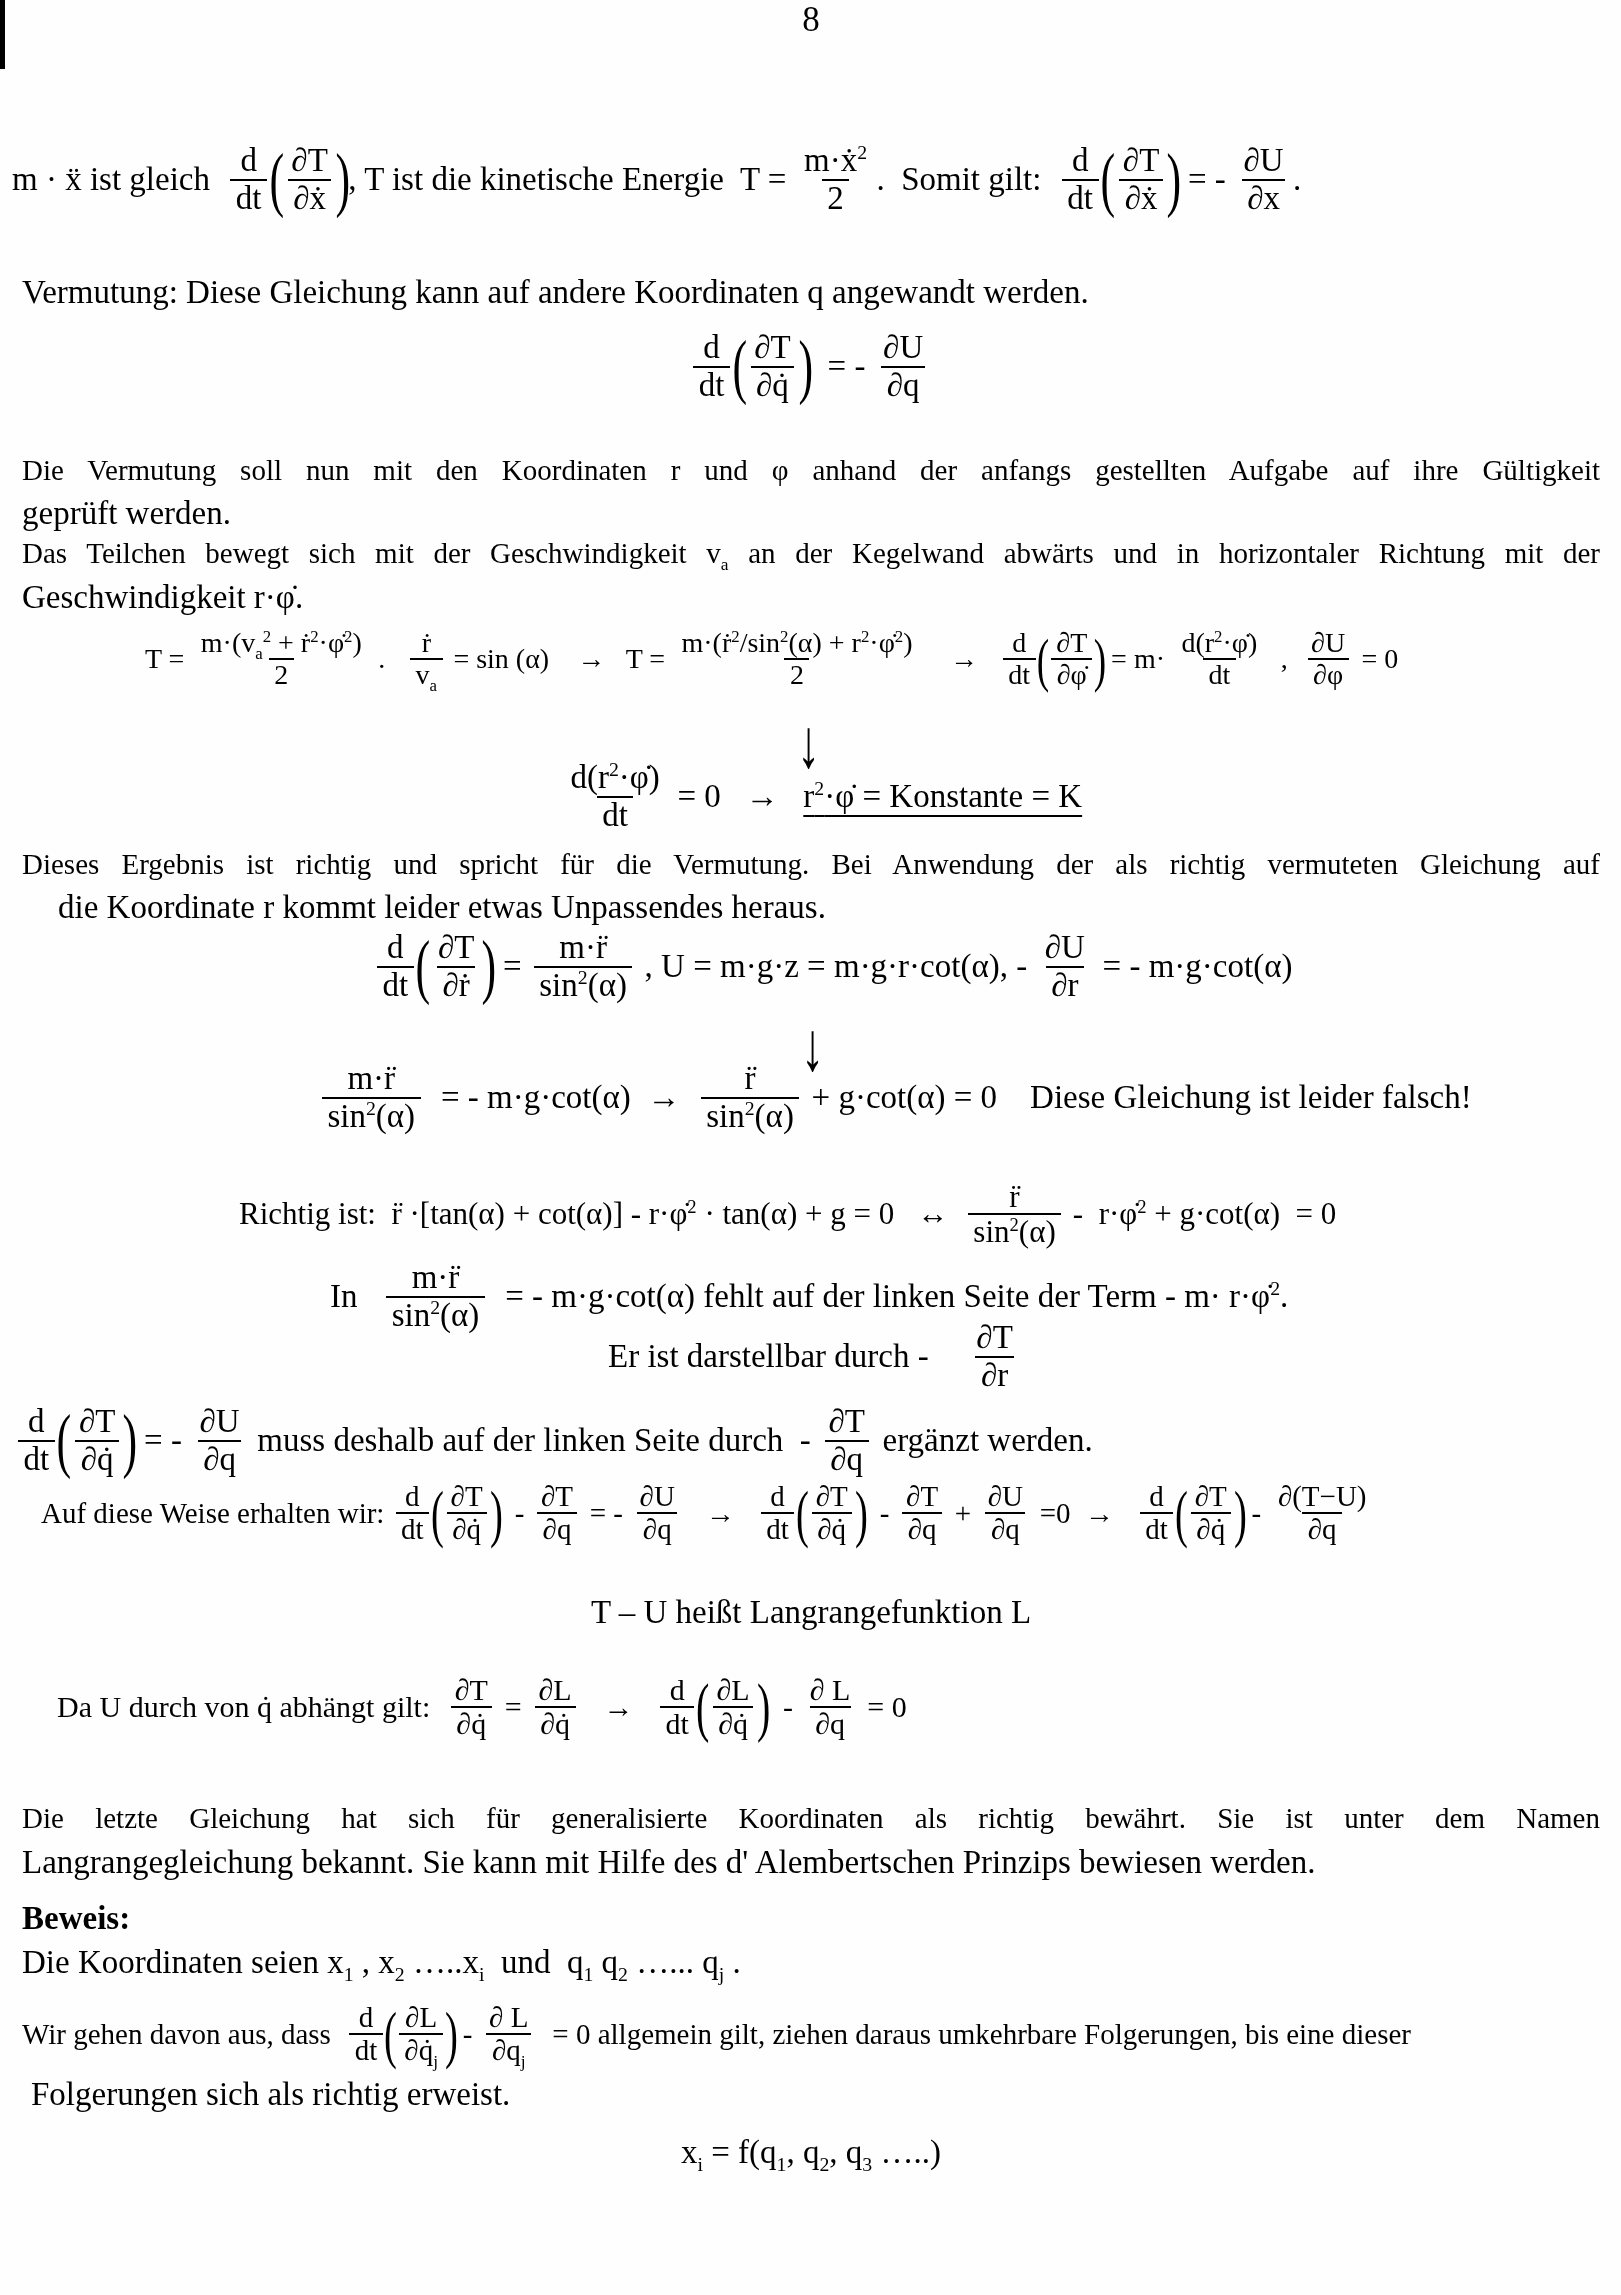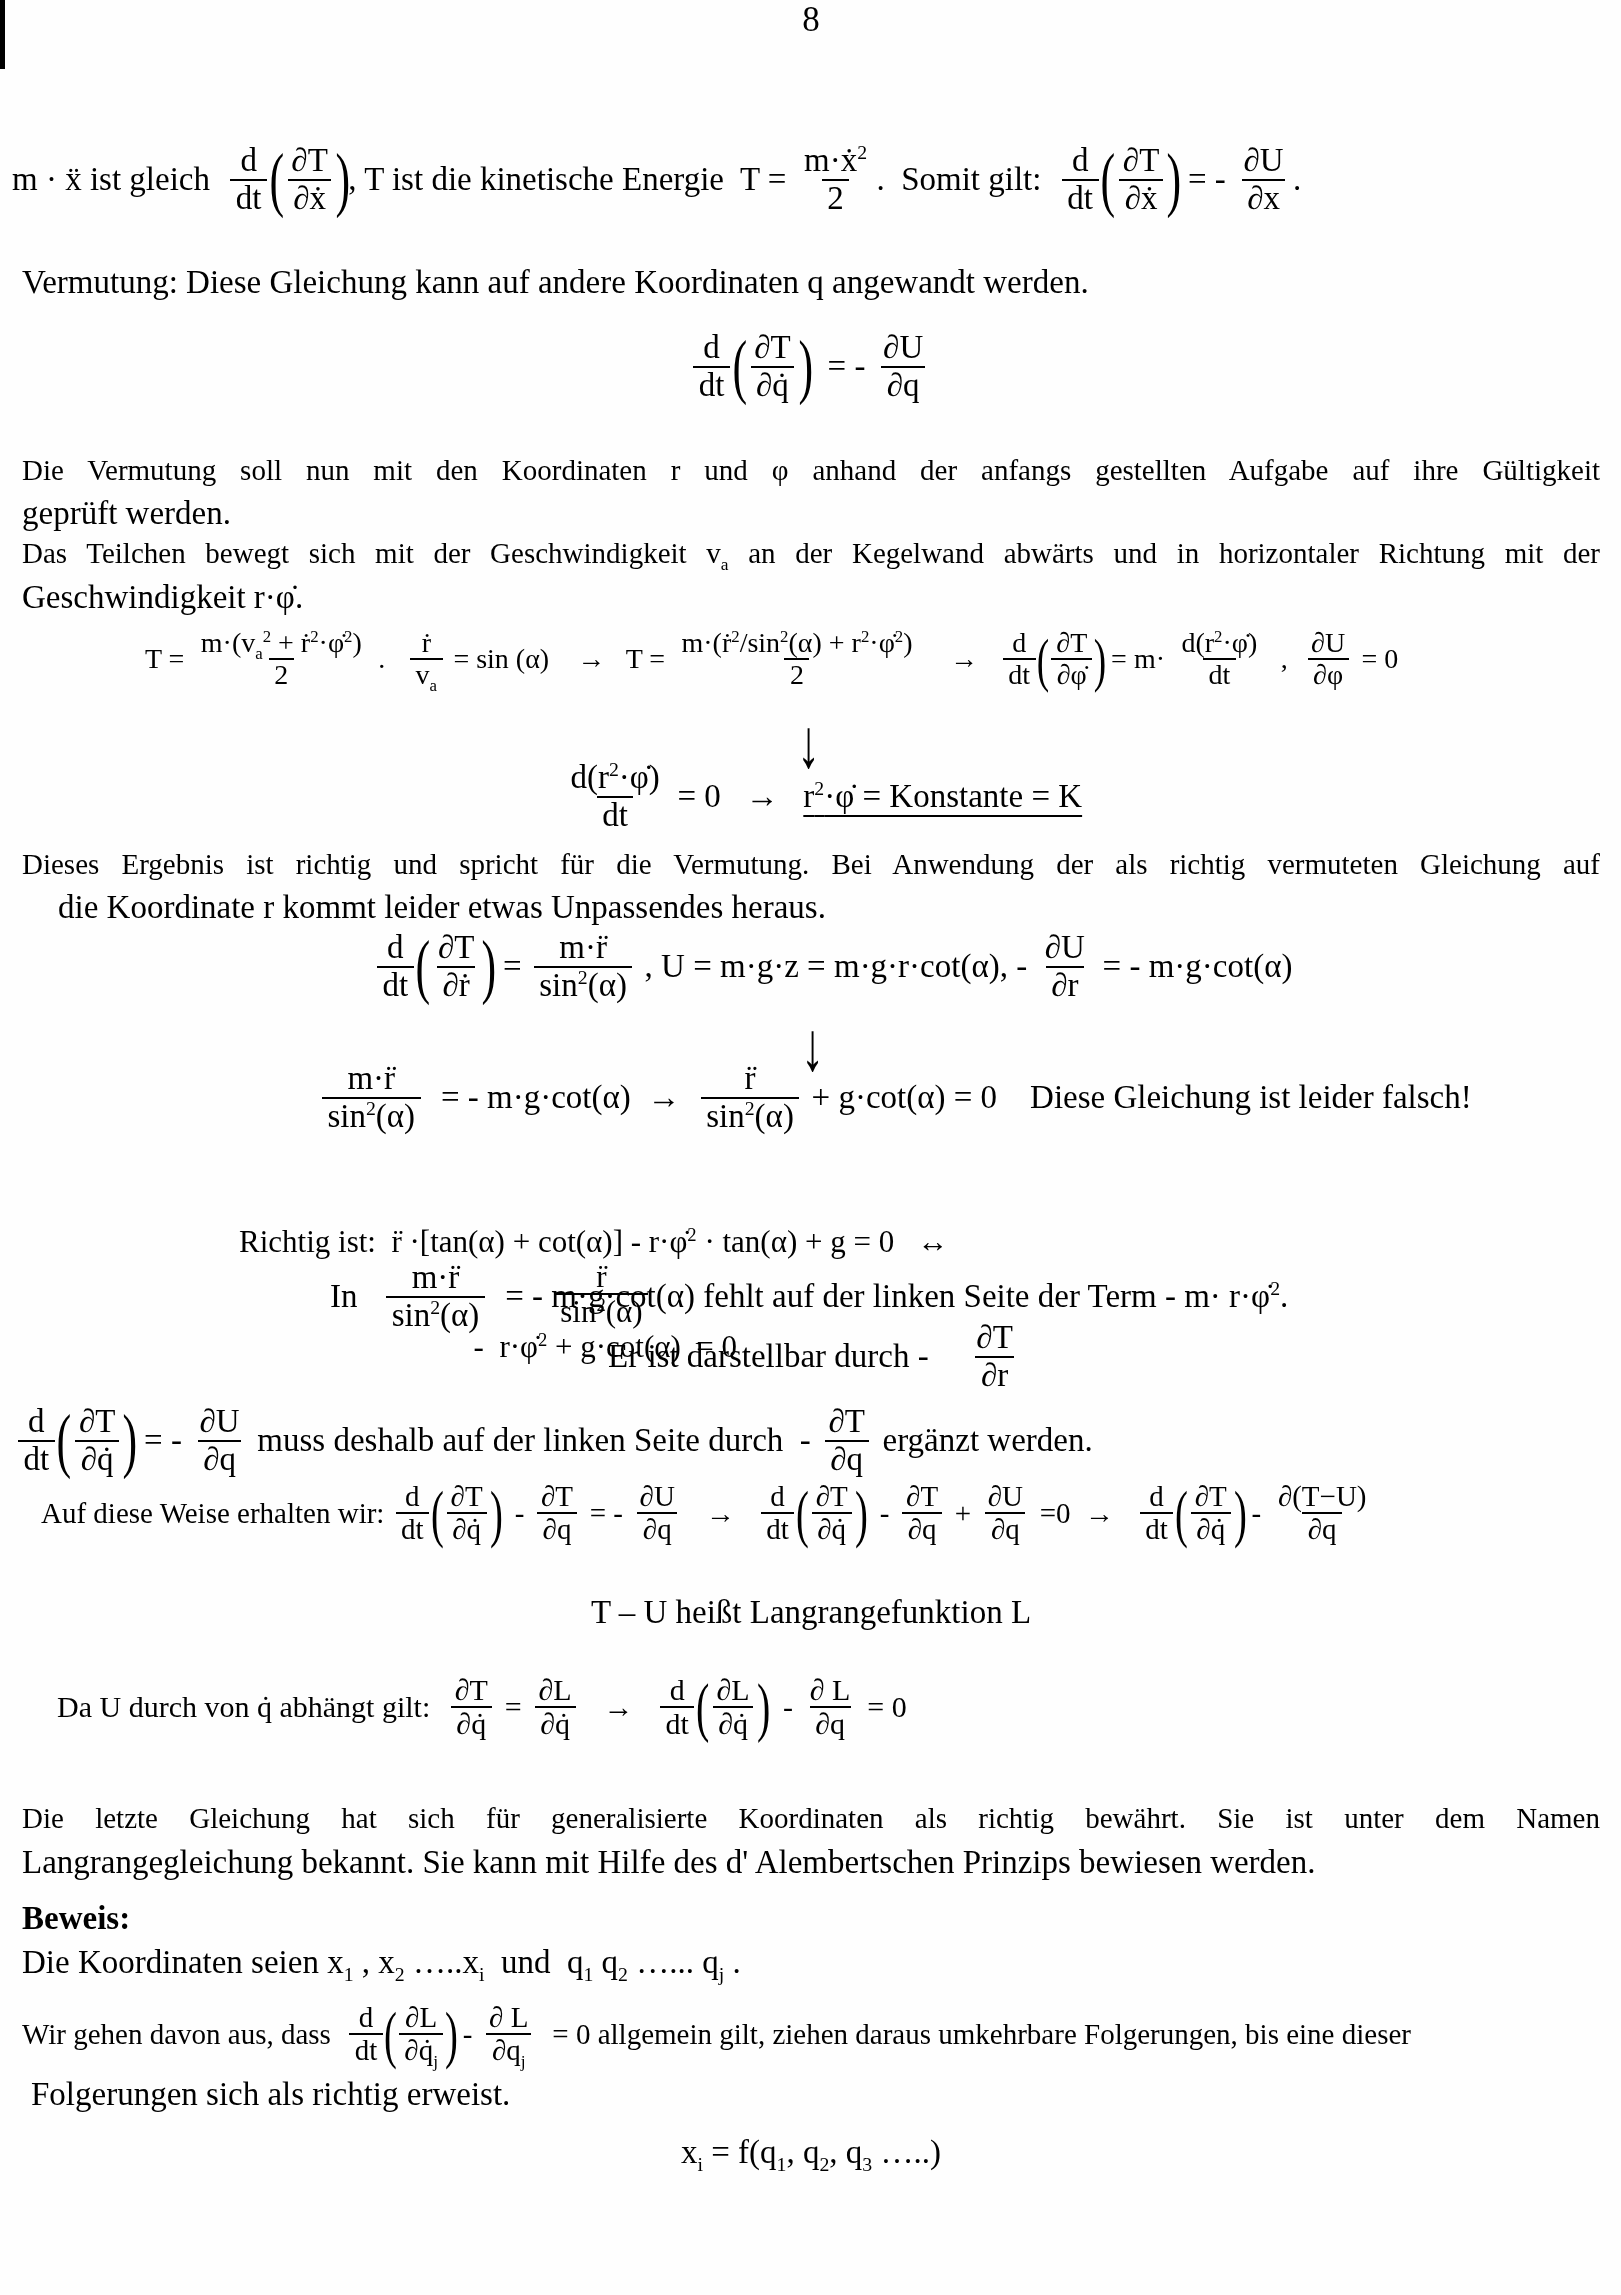--- a/index.html
+++ b/index.html
@@ -46,21 +46,21 @@
       <span>.  Somit gilt:  </span>
       <span class="frac"><span class="num">d</span><span class="den">dt</span></span>
       <span class="bp">(</span>
       <span class="frac"><span class="num">∂T</span><span class="den">∂ẋ</span></span>
       <span class="bp">)</span>
       <span> = - </span>
       <span class="frac"><span class="num">∂U</span><span class="den">∂x</span></span>
       <span>.</span>
     </div>
 
-  <div class="blk" style="left:22px;top:264px;">Vermutung:  Diese Gleichung kann auf andere Koordinaten q angewandt werden.</div>
+  <div class="blk" style="left:22px;top:274px;">Vermutung:  Diese Gleichung kann auf andere Koordinaten q angewandt werden.</div>
 
   <div class="blk eq jc" style="left:0;top:330px;">
       <span class="frac"><span class="num">d</span><span class="den">dt</span></span>
       <span class="bp">(</span>
       <span class="frac"><span class="num">∂T</span><span class="den">∂q̇</span></span>
       <span class="bp">)</span>
       <span>  = - </span>
       <span class="frac"><span class="num">∂U</span><span class="den">∂q</span></span>
     </div>
 
@@ -114,21 +114,21 @@
 
   <div class="blk darr" style="left:801px;top:1007px;">↓</div>
 
   <div class="blk eq" style="left:318px;top:1061px;">
       <span class="frac"><span class="num">m·r̈</span><span class="den">sin<sup>2</sup>(α)</span></span>
       <span>  = - m·g·cot(α)  →  </span>
       <span class="frac"><span class="num">r̈</span><span class="den">sin<sup>2</sup>(α)</span></span>
       <span> + g·cot(α) = 0    Diese Gleichung ist leider falsch!</span>
     </div>
 
-  <div class="blk eq fs40" style="left:239px;top:1224px;flex-direction:column;">
+  <div class="blk eq fs40" style="left:239px;top:1180px;">
       <span>Richtig ist:  r̈ ·[tan(α) + cot(α)] - r·φ̇<sup>2</sup> · tan(α) + g = 0   ↔  </span>
       <span class="frac"><span class="num">r̈</span><span class="den">sin<sup>2</sup>(α)</span></span>
       <span> -  r·φ̇<sup>2</sup> + g·cot(α)  = 0</span>
     </div>
 
   <div class="blk eq" style="left:330px;top:1260px;">
       <span>In   </span>
       <span class="frac"><span class="num">m·r̈</span><span class="den">sin<sup>2</sup>(α)</span></span>
       <span>  = - m·g·cot(α) fehlt auf der linken Seite der Term - m· r·φ̇<sup>2</sup>.</span>
     </div>

